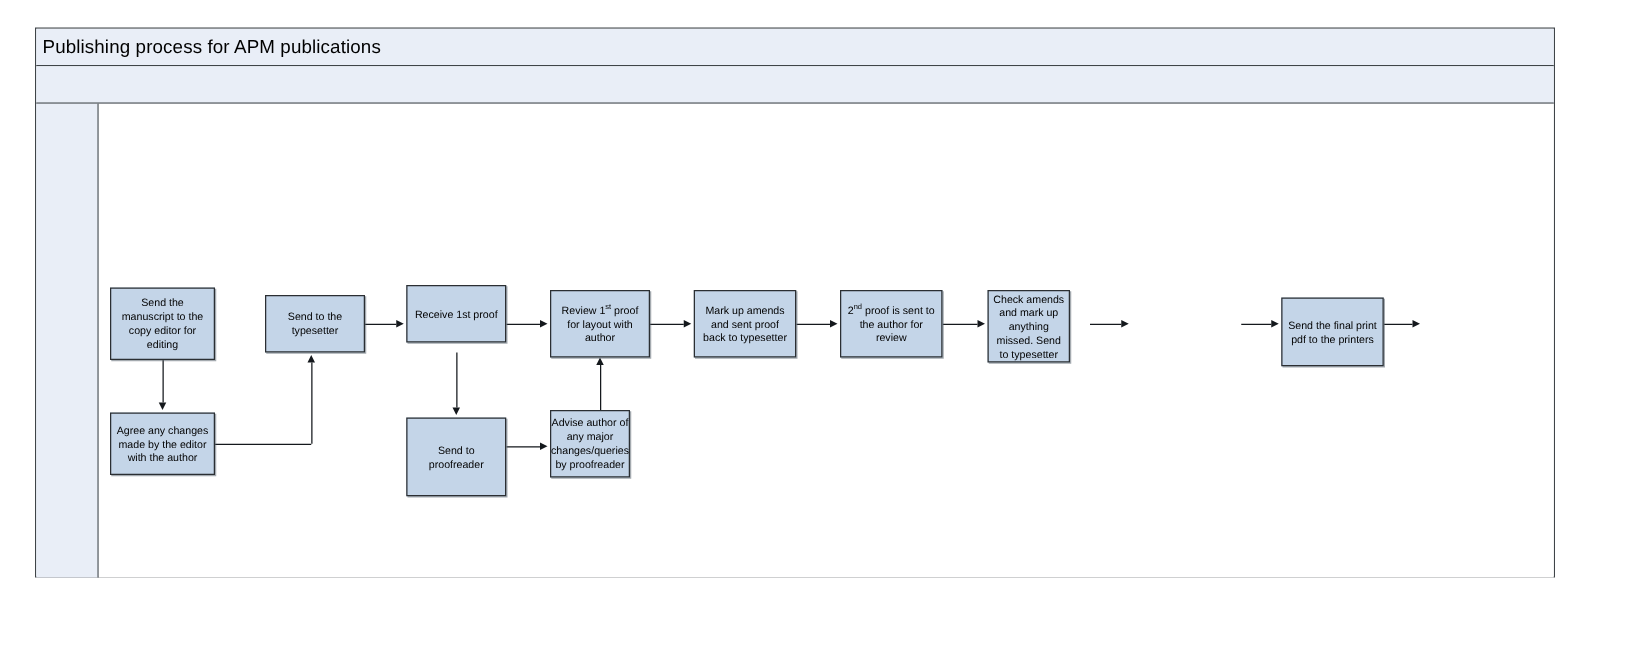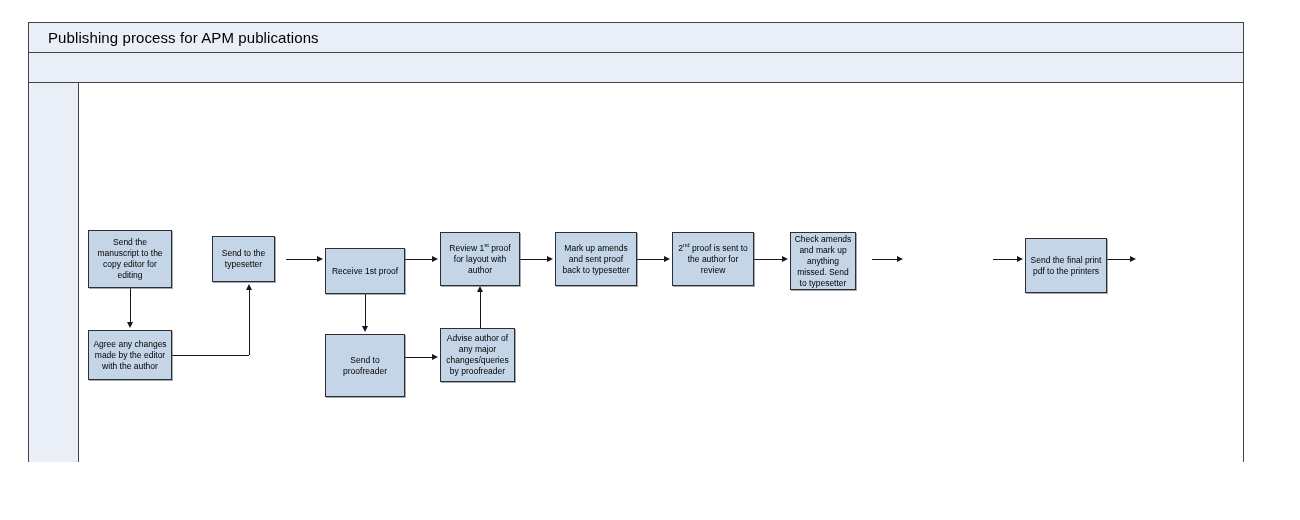--- a/index.html
+++ b/index.html
@@ -31,21 +31,21 @@
     position: absolute;
     left: 0;
     top: 0;
     width: 100%;
     height: 30px;
     box-sizing: border-box;
     background: #e9eef7;
     border-bottom: 1px solid #3f4448;
     display: flex;
     align-items: center;
-    padding-left: 19px;
+    padding-left: 5px;
     font-size: 15px;
     color: #000000;
     letter-spacing: 0.1px;
   }
   .pool-subheader {
     position: absolute;
     left: 0;
     top: 30px;
     width: 100%;
     height: 30px;
@@ -186,33 +186,33 @@
   <div class="arrow arrow-right" style="left:1130px; top:255.5px;"></div>
 
   <div class="node" style="left:88px; top:330px; width:84px; height:50px;">
     <span>Agree any changes made by the editor with the author</span>
   </div>
 
   <div class="node" style="left:88px; top:230px; width:84px; height:58px;">
     <span>Send the manuscript to the copy editor for editing</span>
   </div>
 
-  <div class="node" style="left:212px; top:236px; width:63px; height:46px;">
+  <div class="node" style="left:212px; top:236px; width:80px; height:46px;">
     <span>Send to the typesetter</span>
   </div>
 
-  <div class="node" style="left:325px; top:248px; width:80px; height:46px;">
+  <div class="node" style="left:325px; top:228px; width:80px; height:46px;">
     <span>Receive 1st proof</span>
   </div>
 
   <div class="node" style="left:325px; top:334px; width:80px; height:63px;">
     <span>Send to proofreader</span>
   </div>
 
-  <div class="node" style="left:440px; top:328px; width:75px; height:54px;align-items:center;">
+  <div class="node" style="left:440px; top:328px; width:64px; height:54px;align-items:center;">
     <span>Advise author of any major changes/queries by proofreader</span>
   </div>
 
   <div class="node" style="left:440px; top:232px; width:80px; height:54px;">
     <span><span>Review 1</span><span class="sup">st</span><span> proof for layout with author</span></span>
   </div>
 
   <div class="node" style="left:555px; top:232px; width:82px; height:54px;">
     <span>Mark up amends and sent proof back to typesetter</span>
   </div>

